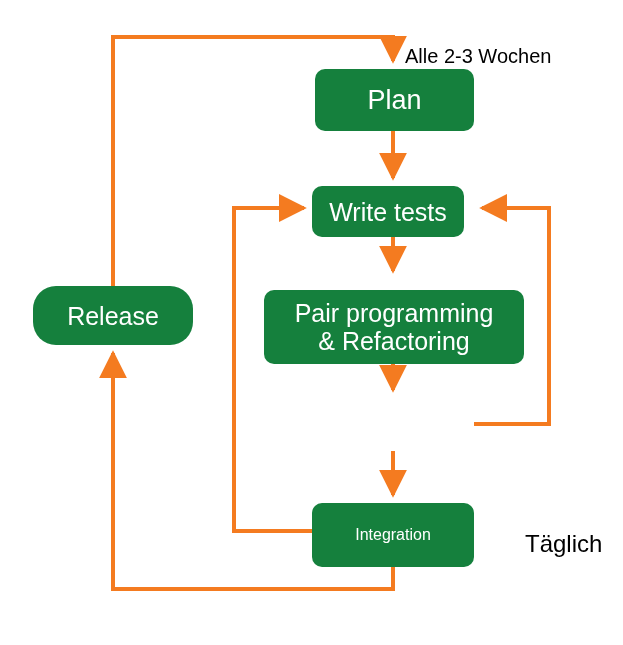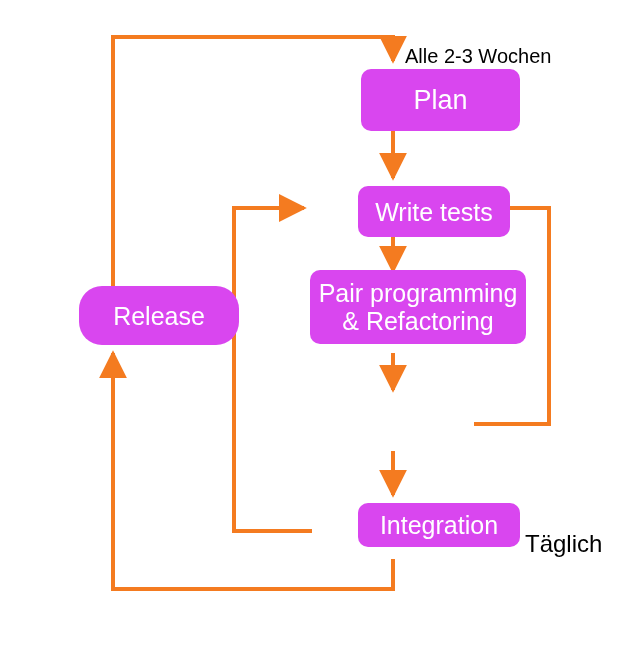--- a/index.html
+++ b/index.html
@@ -20,48 +20,47 @@
   }
   #wires {
     position: absolute;
     left: 0;
     top: 0;
     width: 623px;
     height: 645px;
   }
   .node {
     position: absolute;
-    background: #d946ef;
+    background: #15803d;
     border-radius: 10px;
     color: #ffffff;
     display: flex;
     align-items: center;
     justify-content: center;
     text-align: center;
     font-family: "Liberation Sans", sans-serif;
     font-weight: 400;
     line-height: 1.12;
     z-index: 3;
     box-sizing: border-box;
     white-space: pre-line;
-    margin-left: 46px;
   }
   .caption {
     position: absolute;
     color: #000000;
     font-family: "Liberation Sans", sans-serif;
     font-weight: 400;
     white-space: nowrap;
     z-index: 4;
   }
   #node-plan      { left: 315px; top: 69px;  width: 159px; height: 62px; font-size: 27px; }
   #node-write     { left: 312px; top: 186px; width: 152px; height: 51px; font-size: 25px; }
-  #node-pair      { left: 264px; top: 270px; width: 216px; height: 74px; font-size: 25px; }
+  #node-pair      { left: 264px; top: 290px; width: 260px; height: 74px; font-size: 25px; }
   #node-test      { left: 314px; top: 398px; width: 160px; height: 53px; font-size: 25px; }
-  #node-integration { left: 312px; top: 503px; width: 162px; height: 44px; font-size: 25px; }
+  #node-integration { left: 312px; top: 503px; width: 162px; height: 64px; font-size: 16px; }
   #node-release   { left: 33px;  top: 286px; width: 160px; height: 59px; font-size: 25px; border-radius: 23px; }
   #label-cadence-weeks { left: 405px; top: 21px;  font-size: 20px; margin-top: 24px; }
   #label-cadence-daily { left: 487px; top: 530px; font-size: 24px; margin-left: 38px; }
   #label-source        { left: 417px; top: 612px; font-size: 18px; }
 </style>
 </head>
 <body>
 
 <div id="canvas">
 

